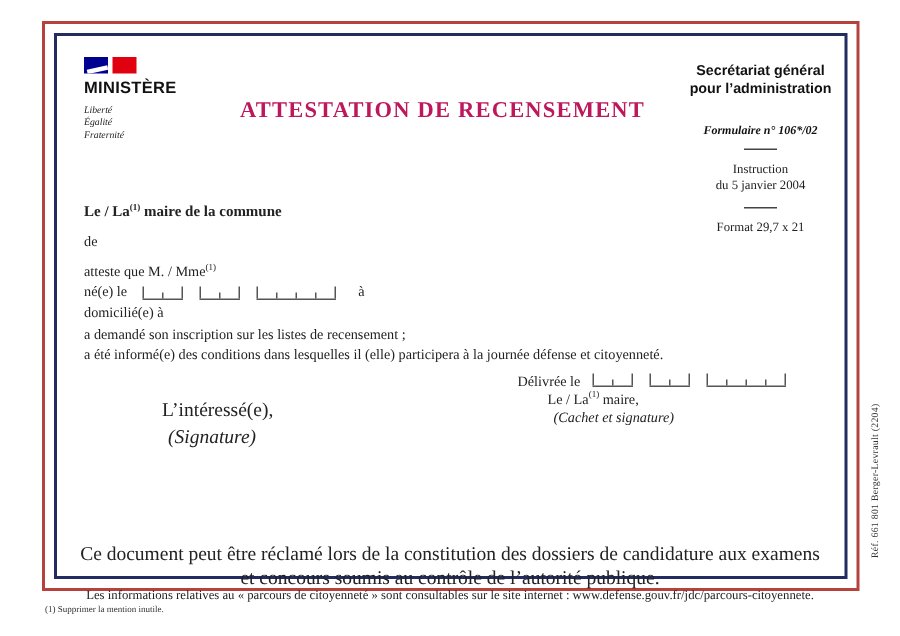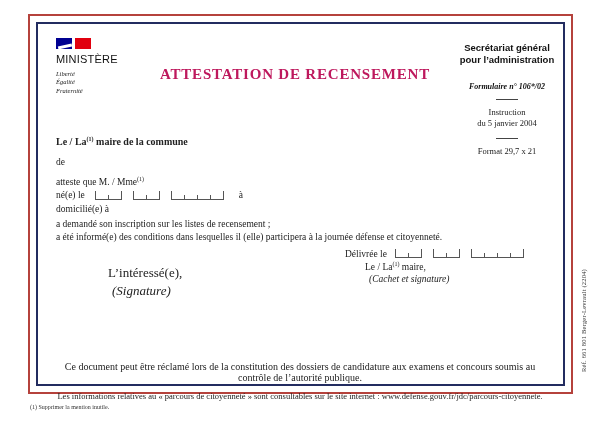--- a/index.html
+++ b/index.html
@@ -10,21 +10,21 @@
   }
   .border-red  { position:absolute; left:28px; top:14px; right:27px; bottom:30px; border:2px solid #b5423c; }
   .border-navy { position:absolute; left:36px; top:22px; right:35px; bottom:38px; border:2px solid #232c60; }
 
   
   .logo { position:absolute; left:56px; top:38px; width:110px; }
   .flag { display:flex; gap:3px; margin-bottom:4px; }
   .flag .b { width:16px; height:11px; background:#000091; position:relative; overflow:hidden; }
   .flag .b:after { content:""; position:absolute; left:2px; bottom:1px; width:14px; height:3px; background:#fff; transform:rotate(-12deg); }
   .flag .r { width:16px; height:11px; background:#e1000f; }
-  .ministry { font-family:"Liberation Sans", sans-serif; font-weight:normal; font-size:11px; line-height:1.15; letter-spacing:0.2px; color:#111; }
+  .ministry { font-family:"Liberation Sans", sans-serif; font-weight:bold; font-size:11px; line-height:1.15; letter-spacing:0.2px; color:#111; }
   .motto { margin-top:4px; font-style:italic; font-size:6.5px; line-height:1.35; color:#222; }
 
   
   .title { position:absolute; left:130px; top:66px; width:330px; text-align:center;
            font-weight:bold; font-size:15px; letter-spacing:0.8px; color:#be185d; }
 
   
   .rightcol { position:absolute; left:444px; top:42px; width:126px; text-align:center; }
   .secretariat { font-family:"Liberation Sans", sans-serif; font-weight:bold; font-size:9.5px; line-height:1.25; color:#111; }
   .formnum { margin-top:16px; font-weight:bold; font-style:italic; font-size:8px; color:#111; }
@@ -43,21 +43,21 @@
   .comb .tick.tall { height:8px; }
   .comb .cell { width:12px; height:0; }
 
   .delivered { position:absolute; left:345px; top:248px; font-size:9.5px; display:flex; align-items:flex-end; }
   .delivered .lbl { margin-right:8px; }
 
   .sig-left  { position:absolute; left:108px; top:265px; font-size:13px; }
   .sig-right { position:absolute; left:365px; top:262px; font-size:9.5px; }
   .sig-sub { font-style:italic; margin-top:2px; padding-left:4px; }
 
-  .notice { position:absolute; left:50px; right:50px; top:361px; text-align:center; font-size:10px; color:#222; }
+  .notice { position:absolute; left:50px; right:50px; top:361px; text-align:center; font-size:13px; color:#222; }
   .infoline { position:absolute; left:30px; right:30px; top:391px; text-align:center; font-size:8.5px; color:#222; }
   .footnote { position:absolute; left:30px; top:404px; font-size:6px; color:#333; }
 
   .sideref { position:absolute; right:13px; bottom:52px; writing-mode:vertical-rl; transform:rotate(180deg);
              font-size:6.5px; color:#333; letter-spacing:0.2px; }
 </style>
 </head>
 <body>
 
 <div class="page">

